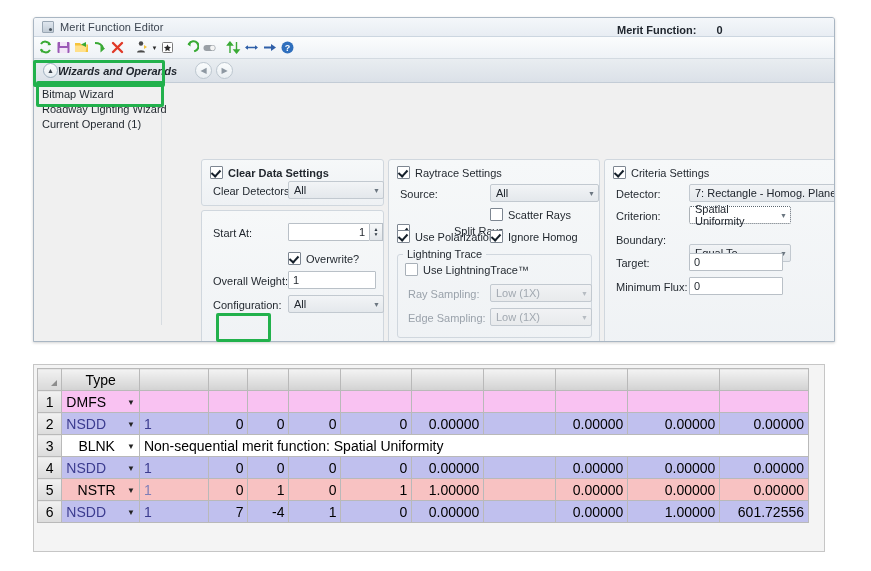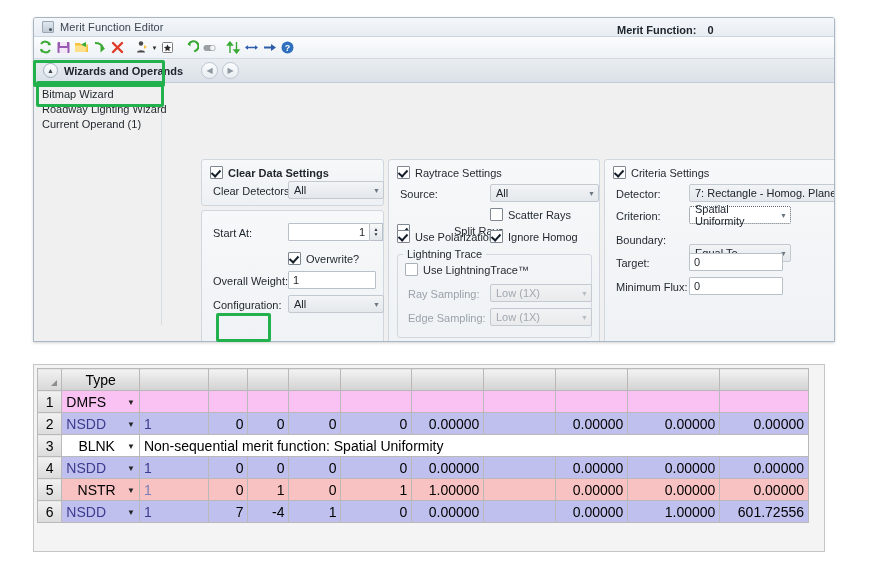--- a/index.html
+++ b/index.html
@@ -46,39 +46,39 @@
   .tb-caret{width:7px;height:17px;display:flex;align-items:center;justify-content:center;font-size:6px;color:#2a2a2a;}
 
   
   .sectionbar{
     height:23px;
     background:linear-gradient(to bottom,#e9edf1 0%,#dbe1e8 100%);
     border-bottom:1px solid #c3ccd6;
     display:flex;align-items:center;
   }
   .wiz-head{
-    display:flex;align-items:center;gap:6px;
-    padding:0 8px 0 9px;height:23px;min-width:112px;
+    display:flex;align-items:center;gap:0;
+    padding:0 8px 0 9px;height:23px;min-width:112px;font-style:italic;
   }
   .chev-circle{
     width:13px;height:13px;border-radius:50%;
     border:1px solid #9fb0bf;background:linear-gradient(to bottom,#fdfdfd,#e6ecf1);
     display:flex;align-items:center;justify-content:center;
   }
   .chev-circle span{font-size:7px;color:#3a434d;line-height:1;}
   .wiz-head-label{font-weight:bold;font-size:11px;color:#20262e;}
   .navbtns{display:flex;align-items:center;gap:4px;margin-left:10px;}
   .navbtn{
     width:15px;height:15px;border-radius:50%;
     border:1px solid #bcc6cf;background:linear-gradient(to bottom,#fafcfd,#e9eef2);
     display:flex;align-items:center;justify-content:center;
     font-size:8px;color:#8e98a2;
   }
   .mf-label{
-    position:absolute;left:583px;top:0;height:23px;display:flex;align-items:center;gap:11px;
+    position:absolute;left:583px;top:0;height:23px;display:flex;align-items:center;gap:20px;
     font-weight:bold;font-size:11px;color:#20262e;
   }
 
   
   .mfe-body{position:relative;height:100%;background:#f0f0f0;}
 
   .sidebar{
     position:absolute;left:0;top:0;width:127px;height:238px;
     background:#f0f0f0;border-right:1px solid #d7dce1;
     padding-top:4px;

